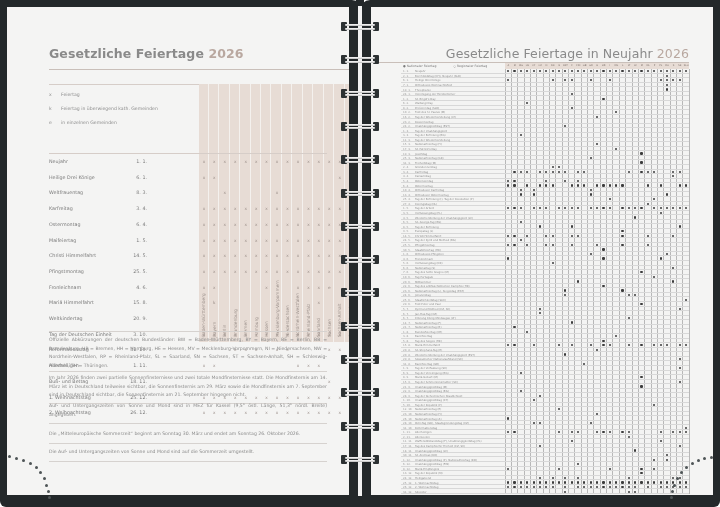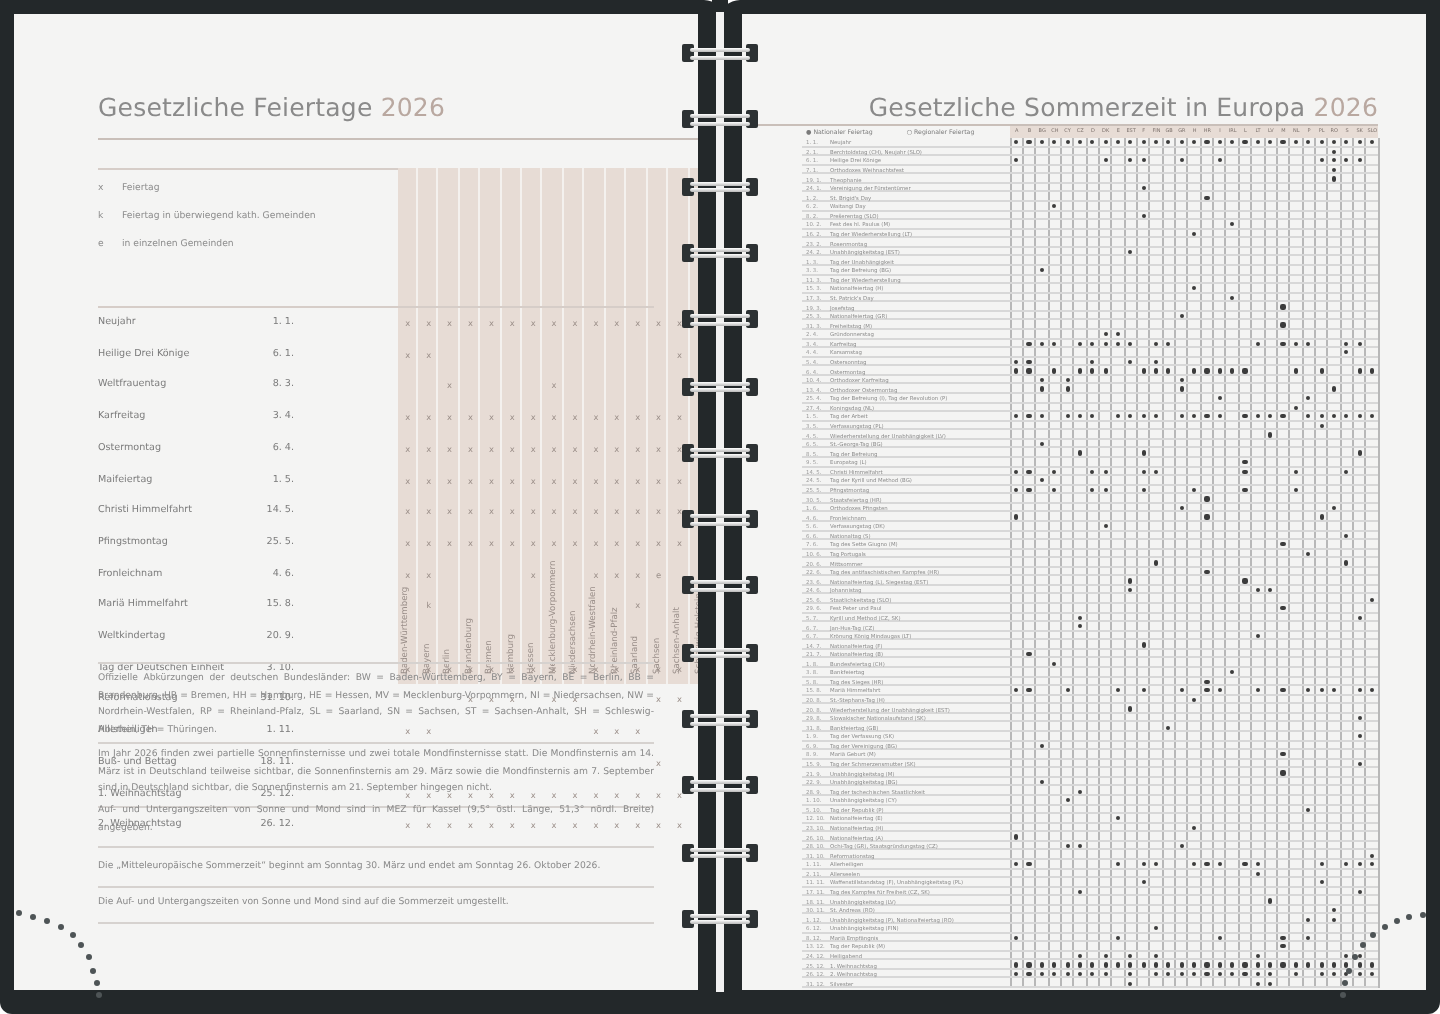--- a/index.html
+++ b/index.html
@@ -63,21 +63,21 @@
   .eu-row .n { position: absolute; left: 14px; top: 0.3px; font-size: 2.7px; color: #8c8c8c; white-space: nowrap; }
   .eu-row .m { position: absolute; top: 1.1px; width: 2.2px; height: 2.2px; border-radius: 50%; background: #3c3c3c; }
 </style>
 </head>
 <body>
 
 <div class="cover left"></div>
 <div class="cover right"></div>
 
 <div class="page left">
-  <div class="title" style="left:42px; top:39px;">
+  <div class="title" style="left:42px; top:39px;font-weight:bold;">
     <span>Gesetzliche Feiertage</span>
     <span class="year">2026</span>
   </div>
   <div class="title-rule" style="left:42px; top:62px; width:300px;"></div>
 
   <div class="header-rule" style="left:42px; top:77px;"></div>
 
   <div class="legend" id="de-legend">
       <div class="legend-item">
         <span class="mk">x</span>
@@ -384,21 +384,21 @@
       <div class="note-rule" style="top:416px;"></div>
       <div class="notes" style="top:423px;">Die „Mitteleuropäische Sommerzeit“ beginnt am Sonntag 30. März und endet am Sonntag 26. Oktober 2026.</div>
       <div class="note-rule" style="top:436px;"></div>
       <div class="notes" style="top:441px;">Die Auf- und Untergangszeiten von Sonne und Mond sind auf die Sommerzeit umgestellt.</div>
       <div class="note-rule" style="top:454px;"></div>
     </div>
 </div>
 
 <div class="page right">
   <div class="title" style="right:24px; top:39px;">
-    <span>Gesetzliche Sommerzeit in Europa</span>
+    <span>Gesetzliche Feiertage in Neujahr</span>
     <span class="year">2026</span>
   </div>
   <div class="title-rule" style="left:0; top:55px; width:318px;"></div>
 
   <div class="eu" id="eu-table">
     <div class="eu-head">
       <div class="eu-legend">
         <span>● <span>Nationaler Feiertag</span></span>
         <span>○ <span>Regionaler Feiertag</span></span>
       </div>

